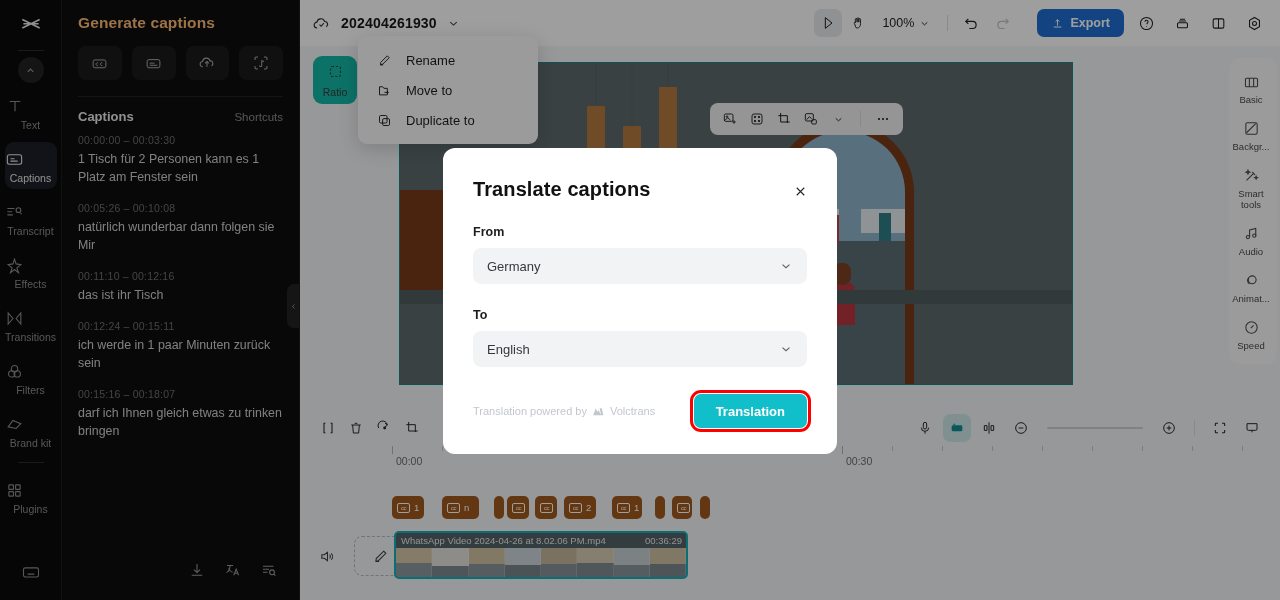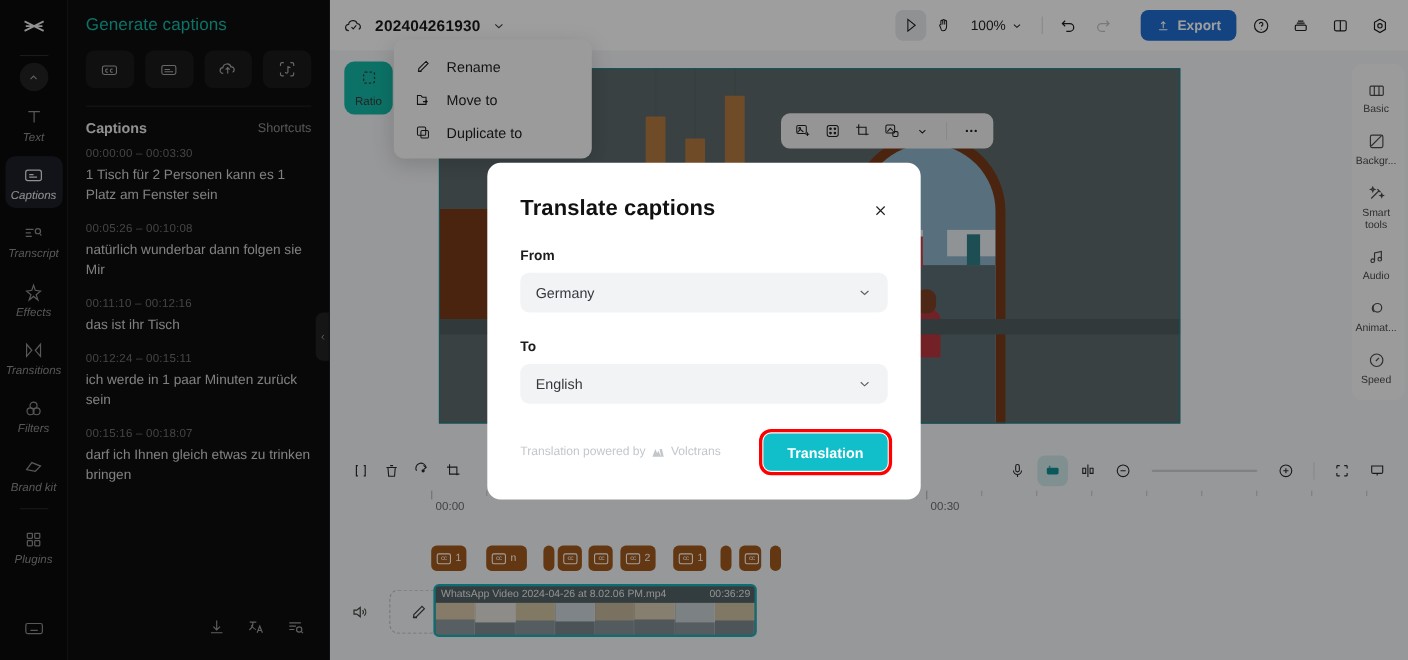--- a/index.html
+++ b/index.html
@@ -19,36 +19,35 @@
   .rail-logo { margin-top: 12px; width: 30px; height: 30px;
     display:flex; align-items:center; justify-content:center; }
   .rail-sep { width: 26px; height: 1px; background: #2a2a2a; margin: 8px 0 4px; }
   .rail-collapse {
     width: 26px; height: 26px; border-radius: 50%; background: #222;
     display:flex; align-items:center; justify-content:center; margin-top:2px;
     color:#9a9a9a; font-size:10px;
   }
   .rail-item {
     width: 52px; padding: 7px 0 5px; border-radius: 9px;
-    display:flex; flex-direction:column; align-items:center; gap:3px;
+    display:flex; flex-direction:column; gap:3px;
     color: #8e8e8e; font-size: 10.5px; line-height: 1.15; text-align:center;
     margin-top: 6px;
-    font-style: italic;
   }
   .rail-item.active { background: #1e2027; color: #e8e8e8; }
   .rail-item .ico { width: 20px; height: 20px; display:flex; align-items:center; justify-content:center; }
   .rail-spacer { flex: 1; }
   .rail-bottom { margin-bottom: 14px; color:#8e8e8e; }
 
   
   .panel {
     position: absolute; left: 62px; top: 0; width: 238px; height: 600px;
     background: #0e0e0e; border-right: 1px solid #1c1c1c; overflow: hidden;
   }
-  .panel-title { color:#14b8a6; font-size:15.5px; font-weight:normal; padding: 14px 16px 0; letter-spacing:.1px;}
+  .panel-title { color:#fdba74; font-size:15.5px; font-weight:bold; padding: 14px 16px 0; letter-spacing:.1px;}
   .gen-row { display:flex; gap:10px; padding: 14px 16px 0; }
   .gen-btn {
     width: 44px; height: 34px; border-radius: 8px; background:#1b1b1b;
     display:flex; align-items:center; justify-content:center; color:#a9a9a9;
   }
   .panel-div { height:1px; background:#232323; margin: 16px 16px 0; }
   .cap-head { display:flex; justify-content:space-between; align-items:center; padding: 12px 16px 0; }
   .cap-head .t { color:#e9e9e9; font-size:13px; font-weight:bold; }
   .cap-head .s { color:#8d8d8d; font-size:11.5px; }
   .cap-list { padding: 10px 16px 0; height: 400px; overflow:hidden; }

